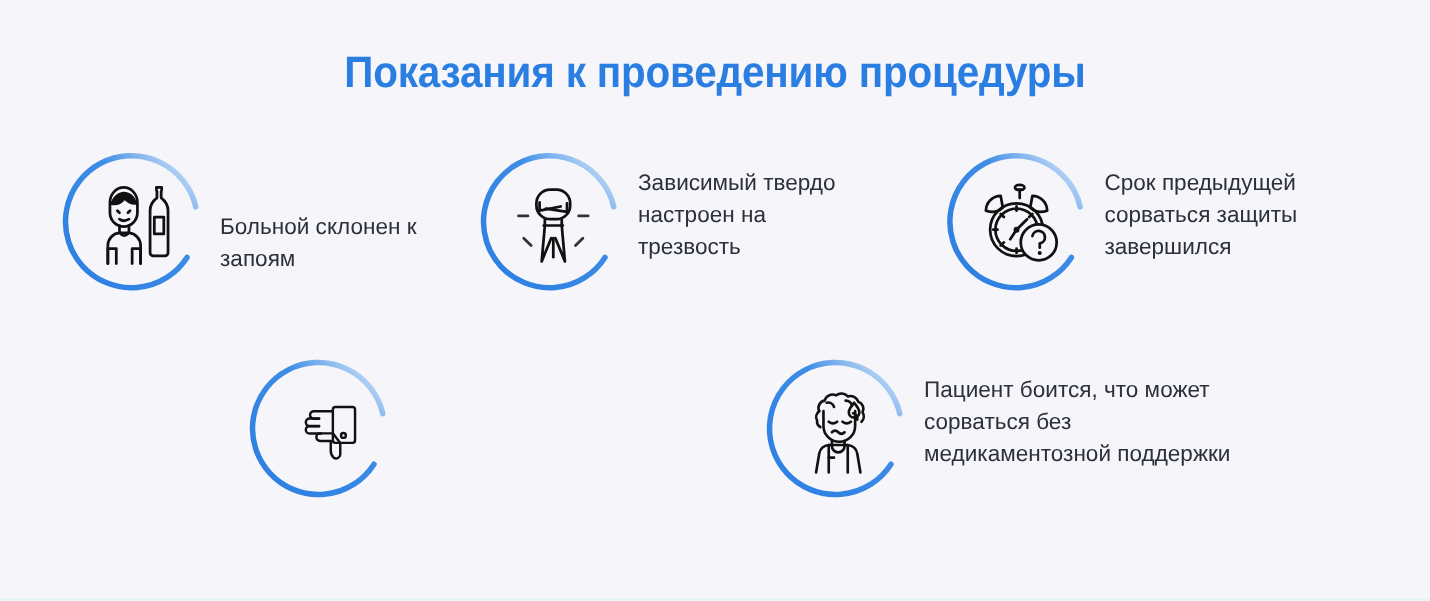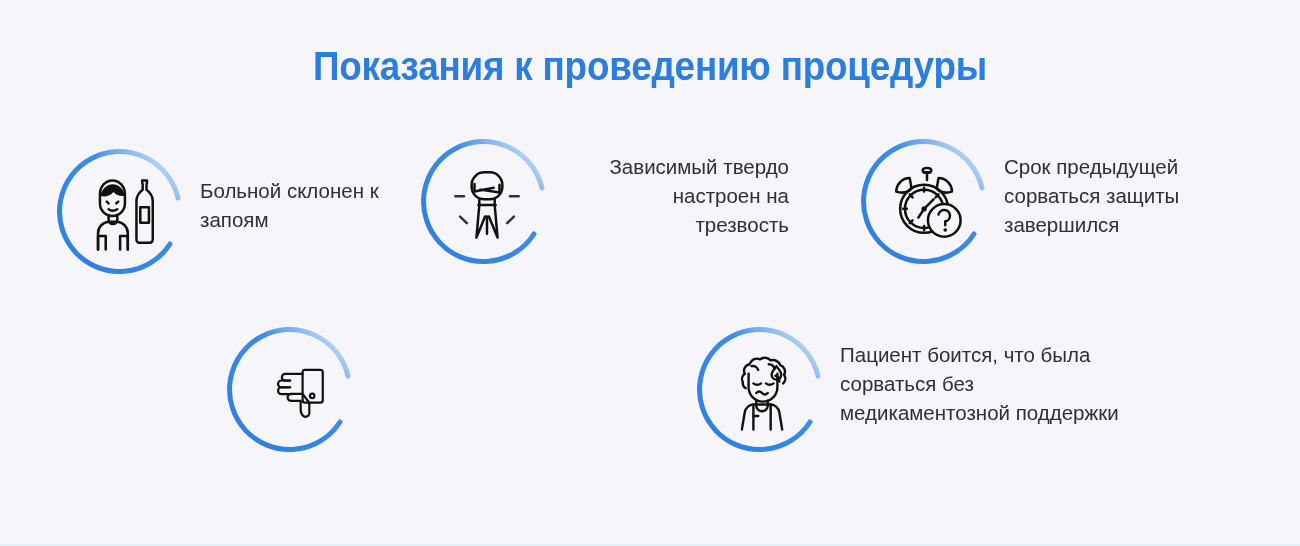--- a/index.html
+++ b/index.html
@@ -47,23 +47,23 @@
   }
   .card-text {
     font-size:20.5px;
     line-height:1.42;
     color:#2b303b;
     padding-top:18px;
     margin-left:6px;
     white-space:pre-line;
   }
   
-  #card-1 { left:52px;  top:144px; }
+  #card-1 { left:52px;  top:134px;align-items:center; }
   #card-1 .card-text { width:235px; padding-top:32px; }
-  #card-2 { left:416px; top:134px;text-align:right; }
+  #card-2 { left:432px; top:134px; }
   #card-2 .card-text { width:225px; padding-top:18px; }
   #card-3 { left:856px; top:134px; }
   #card-3 .card-text { width:245px; padding-top:18px; }
   
   #card-4 { left:222px; top:322px; }
   #card-4 .card-text { width:330px; padding-top:18px; }
   #card-5 { left:692px; top:322px; }
   #card-5 .card-text { width:360px; padding-top:18px; }
 </style>
 </head>
@@ -247,18 +247,18 @@
 
           <path d="M43 58 v5 a6 6 0 0 0 12 0 v-5"></path>
           <path d="M28 88 l3 -18 a10 10 0 0 1 9 -8 h18 a10 10 0 0 1 9 8 l3 18"></path>
           <path d="M40 62 v26 M58 62 v26"></path>
           <path d="M40 74 h5"></path>
 
           <path d="M64 22 c3 4 5 6 5 9 a5 5 0 0 1 -10 0 c0 -3 2 -5 5 -9 z"></path>
         </g>
       </svg>
     </div>
-    <div class="card-text">Пациент боится, что была
+    <div class="card-text">Пациент боится, что может
 сорваться без
 медикаментозной поддержки</div>
   </div>
 
 </div>
 
 </body></html>

